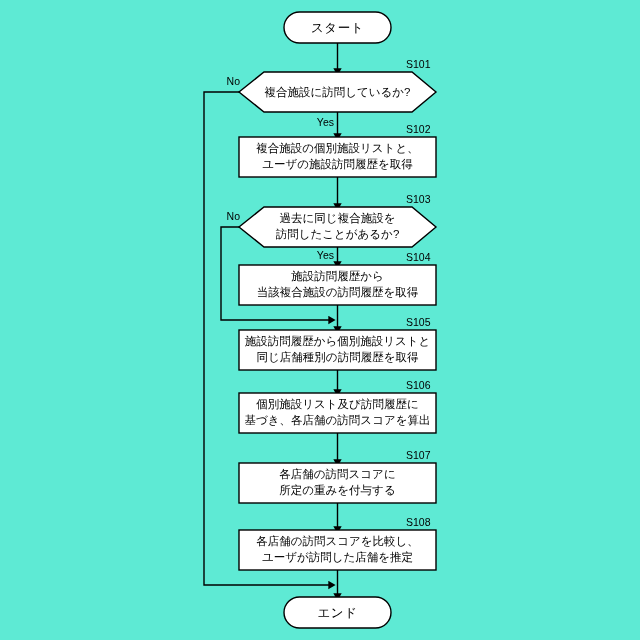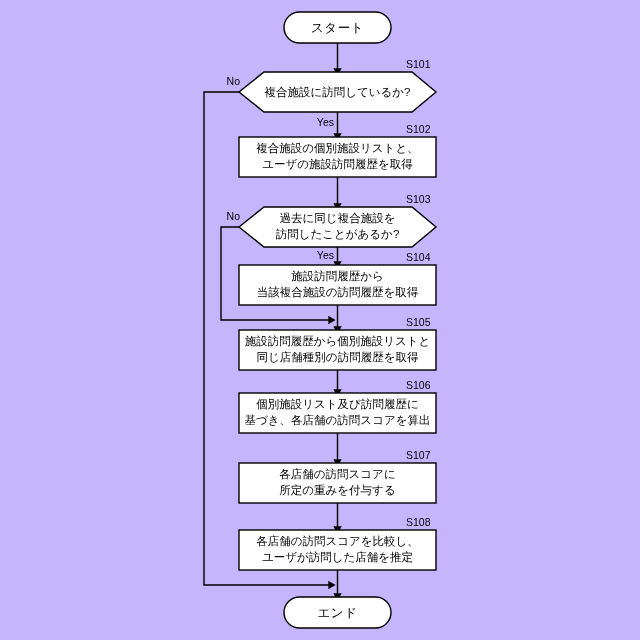--- a/index.html
+++ b/index.html
@@ -11,21 +11,21 @@
     width: 640px;
     height: 640px;
     font-family: "Liberation Sans", "DejaVu Sans", sans-serif;
     color: #000000;
     overflow: hidden;
   }
   #flowchart-root {
     position: relative;
     width: 640px;
     height: 640px;
-    background: #c4b5fd;
+    background: #5eead4;
   }
   svg#flow-svg {
     position: absolute;
     top: 0;
     left: 0;
     width: 640px;
     height: 640px;
   }
   .node-text {
     font-family: "Liberation Sans", "DejaVu Sans", sans-serif;

